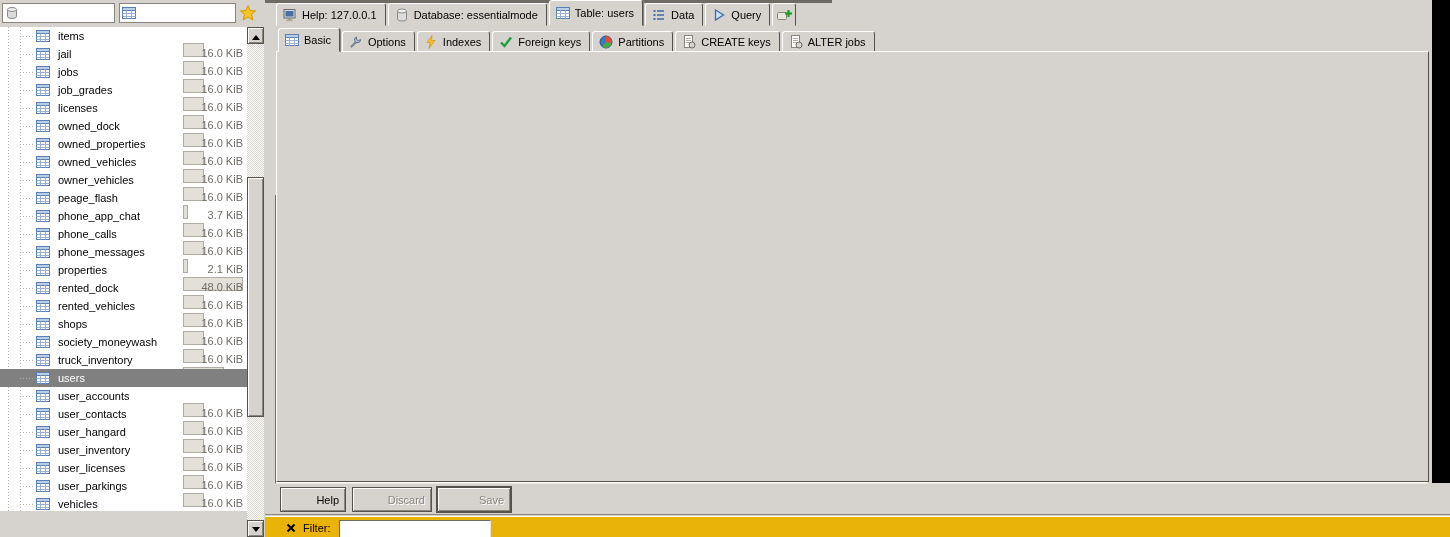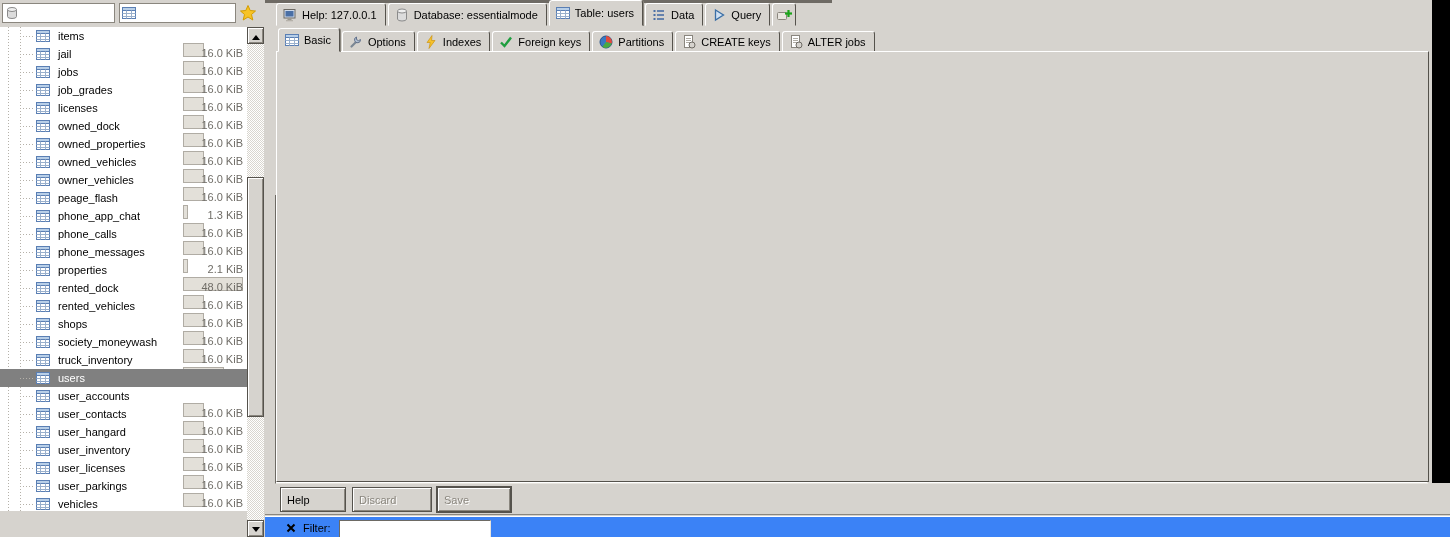--- a/index.html
+++ b/index.html
@@ -2,21 +2,21 @@
 <html><head>
 <meta charset="utf-8">
 <style>
   html,body{margin:0;padding:0;}
   body{width:1450px;height:537px;position:relative;overflow:hidden;background:#d6d3ce;
        font-family:"Liberation Sans",sans-serif;font-size:11px;color:#000;}
   .abs{position:absolute;}
   
   .sunken{border:1px solid;border-color:#6d6a64 #e8e5df #e8e5df #6d6a64;background:#fff;}
   .btn{background:#d6d3ce;border:1px solid #55524c;box-shadow:inset 1px 1px 0 #fff,inset -1px -1px 0 #8a867e;
-       font-size:11px;text-align:left;cursor:default;}
+       font-size:11px;text-align:right;cursor:default;}
   .btn.disabled{color:#8a867e;text-shadow:1px 1px 0 #fff;}
   .icon{display:inline-block;width:14px;height:14px;vertical-align:middle;}
   .icon svg{display:block;}
   
   #sidebar-top{left:0;top:0;width:265px;height:27px;background:#d6d3ce;}
   .sb-filter{position:absolute;top:3px;height:20px;box-sizing:border-box;background:#fff;
              border:1px solid #8a867e;padding-left:18px;font-size:11px;}
   .sb-filter .icon{position:absolute;left:2px;top:2px;}
   #tree{left:0;top:27px;width:247px;height:484px;background:#fff;overflow:hidden;}
   .tree-line{position:absolute;top:0;bottom:0;width:1px;
@@ -72,21 +72,21 @@
   .d-null{color:#a8a8a8;}
   .cb{display:inline-block;width:13px;height:13px;background:#fff;box-sizing:border-box;
       border:1px solid;border-color:#6d6a64 #e8e5df #e8e5df #6d6a64;position:relative;}
   .cb.chk::after{content:"\2714";position:absolute;left:1px;top:-1px;font-size:11px;color:#000;}
   .cb.dis{background:repeating-linear-gradient(45deg,#c9c5bd 0 1px,#e9e6e0 1px 3px);}
   
   .tbbtn{display:inline-flex;align-items:center;gap:5px;margin-right:26px;}
   .tbbtn .lbl{font-size:11px;}
   .tbbtn.disabled .lbl{color:#9a968e;text-shadow:1px 1px 0 #fff;}
   
-  #bottompane{left:265px;top:516px;width:1185px;height:21px;background:#3b82f6;border-top:1px solid #fff;}
+  #bottompane{left:265px;top:516px;width:1185px;height:21px;background:#eab308;border-top:1px solid #fff;}
   #divider{left:265px;top:514px;width:1185px;height:1px;background:#8a867e;}
 </style>
 </head>
 <body>
 
 <div class="abs" id="dark-top"></div>
 <div class="abs" style="left:1432px;top:0;width:18px;height:483px;background:#000;"></div>
 
 <div class="abs" id="sidebar-top">
   <span class="sb-filter abs" style="left:2px;width:113px;" id="dbfilter">
@@ -287,21 +287,21 @@
  <rect x="0.5" y="1.5" width="13" height="3" fill="#b8cfe8" stroke="#5a7fb4"></rect>
  <line x1="0.5" y1="7.5" x2="13.5" y2="7.5" stroke="#9ab0cc"></line>
             <line x1="0.5" y1="10.5" x2="13.5" y2="10.5" stroke="#9ab0cc"></line>
  <line x1="4.5" y1="4.5" x2="4.5" y2="12.5" stroke="#9ab0cc"></line>
             <line x1="9.5" y1="4.5" x2="9.5" y2="12.5" stroke="#9ab0cc"></line>
           </svg>
         </span>
     <span class="tlabel">peage_flash</span>
         <span class="tsize">
       <span class="tbar" style="width:3px"></span>
-      <span class="tsizetext">1.3 KiB</span>
+      <span class="tsizetext">3.7 KiB</span>
         </span>
       </div>
       <div class="trow">
     <span class="tconn"></span>
         <span class="icon">
           <svg width="14" height="14" viewBox="0 0 14 14">
             <rect x="0.5" y="1.5" width="13" height="11" fill="#fff" stroke="#5a7fb4"></rect>
  <rect x="0.5" y="1.5" width="13" height="3" fill="#b8cfe8" stroke="#5a7fb4"></rect>
  <line x1="0.5" y1="7.5" x2="13.5" y2="7.5" stroke="#9ab0cc"></line>
             <line x1="0.5" y1="10.5" x2="13.5" y2="10.5" stroke="#9ab0cc"></line>

